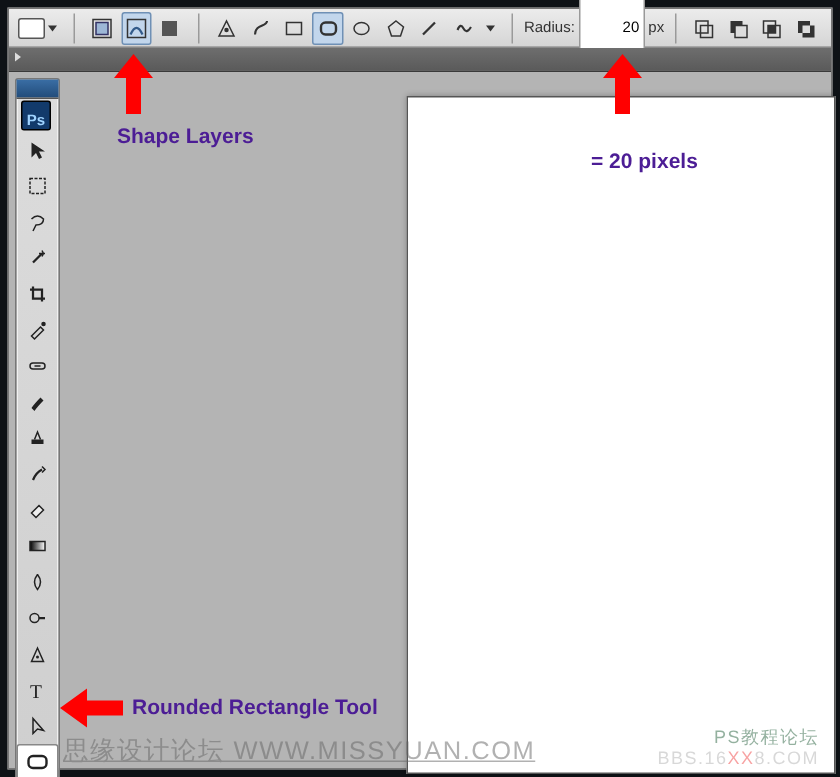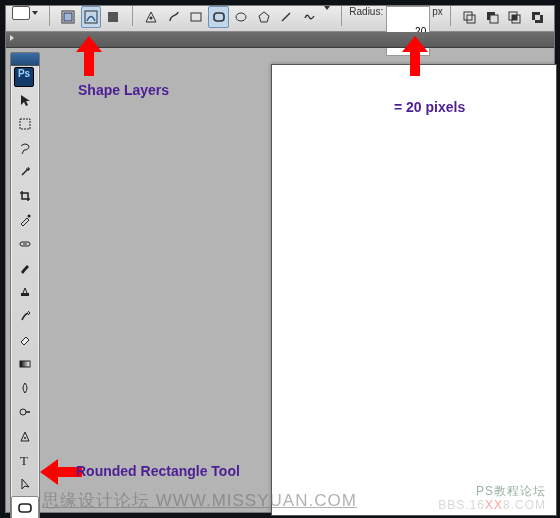--- a/index.html
+++ b/index.html
@@ -1,20 +1,20 @@
 <!DOCTYPE html>
 <html><head>
 <meta charset="utf-8">
 <style>
   html,body{margin:0;padding:0;font-family:Verdana,Arial,sans-serif;font-size:11px;color:#333;}
   body{width:560px;height:518px;overflow:hidden;background:#0e1216;}
   .stage{position:relative;width:550px;height:508px;margin:5px;background:#b4b4b4;border:1px solid #777;box-sizing:border-box;}
 
   
-  .optbar{position:absolute;left:0;right:0;top:0;height:26px;background:linear-gradient(#ececec,#d5d5d5);border-bottom:1px solid #8a8a8a;display:flex;align-items:flex-start;padding:0 6px;box-sizing:border-box;}
+  .optbar{position:absolute;left:0;right:0;top:0;height:26px;background:linear-gradient(#ececec,#d5d5d5);border-bottom:1px solid #8a8a8a;display:flex;align-items:center;padding:0 6px;box-sizing:border-box;}
   .sep{width:1px;height:20px;background:#9a9a9a;margin:0 7px;}
   .swatch{width:16px;height:12px;border:1px solid #555;background:#fff;border-radius:2px;}
   .swatch-dd{display:flex;align-items:center;gap:2px;margin-right:4px;}
   .dd-tri{width:0;height:0;border-left:3px solid transparent;border-right:3px solid transparent;border-top:4px solid #333;}
   .mode-btn{width:20px;height:20px;border:1px solid transparent;display:flex;align-items:center;justify-content:center;border-radius:2px;margin:0 1px;}
   .mode-btn.sel{background:#c2d6ec;border:1px solid #6f90b5;}
   .ob-input{border:1px solid #999;height:16px;width:36px;font-size:10px;text-align:right;padding:16px 3px;background:#fff;}
 
   
   .tabstrip{position:absolute;left:0;top:26px;right:0;height:15px;background:linear-gradient(#6e6e6e,#5a5a5a);border-bottom:1px solid #3a3a3a;}
@@ -37,21 +37,21 @@
   .anno{position:absolute;color:#4c1d95;font-weight:bold;font-family:Tahoma,Arial;font-size:14px;white-space:nowrap;}
 
   
   .wm1{position:absolute;left:36px;bottom:0;font-size:17px;letter-spacing:1px;color:#666;opacity:.5;text-decoration:underline;}
   .wm2{position:absolute;right:8px;bottom:12px;font-size:12px;letter-spacing:1px;color:#14532d;opacity:.45;}
   .wm3{position:absolute;right:8px;bottom:0;font-size:12px;letter-spacing:1px;color:#aaa;opacity:.45;}
   .xx{color:#e33;}
 
   
   .pslogo{width:26px;height:22px;display:flex;align-items:center;justify-content:center;}
-  .pslogo .b{width:18px;height:18px;background:#123a6b;border:1px solid #000;border-radius:2px;display:flex;align-items:flex-start;justify-content:center;}
+  .pslogo .b{width:18px;height:18px;background:#123a6b;border:1px solid #000;border-radius:2px;display:flex;align-items:flex-end;justify-content:center;}
   .pslogo .b span{color:#9fd3ff;font-weight:bold;font-size:10px;font-family:Arial;}
 </style>
 </head>
 <body>
 
 <div class="stage">
 
   <div class="optbar">
     <div class="swatch-dd">
       <div class="swatch"></div>
@@ -290,21 +290,21 @@
         <polygon points="17,0 30,16 22,16 22,40 12,40 12,16 4,16" fill="#f00"></polygon>
       </svg>
   </div>
   <div class="anno" style="left:388px;top:93px">= 20 pixels</div>
 
   <div class="arrow" style="left:34px;top:450px">
     <svg width="44" height="32">
         <polygon points="0,16 18,3 18,11 42,11 42,21 18,21 18,29" fill="#f00"></polygon>
       </svg>
   </div>
-  <div class="anno" style="left:70px;top:457px">Rounded Rectangle Tool</div>
+  <div class="anno" style="left:82px;top:457px">Rounded Rectangle Tool</div>
 
   <div class="wm1">思缘设计论坛  WWW.MISSYUAN.COM</div>
   <div class="wm2">PS教程论坛</div>
   <div class="wm3">
     <span>BBS.16</span><span class="xx">XX</span><span>8.COM</span>
   </div>
 
 </div>
 
 </body></html>

